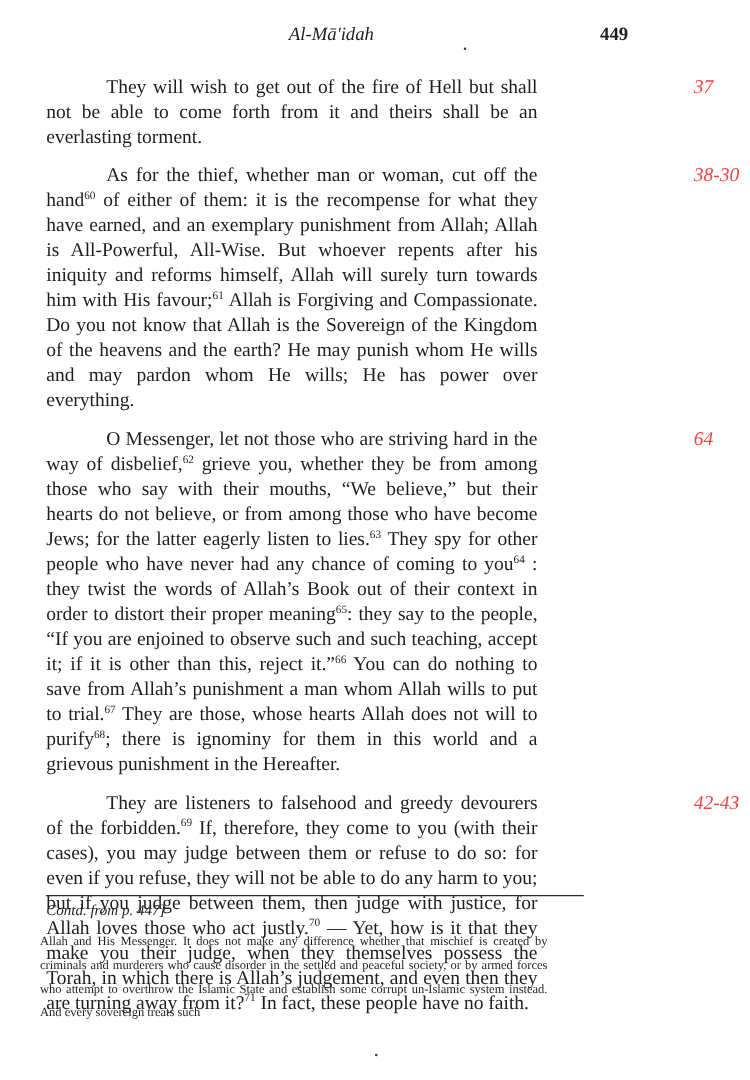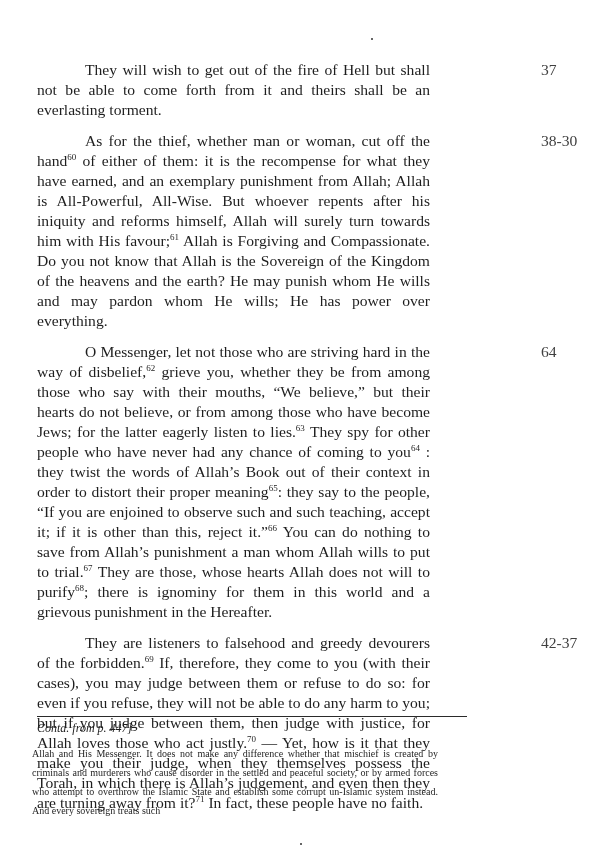--- a/index.html
+++ b/index.html
@@ -23,58 +23,62 @@
   .body-text {
     position: absolute; left: 37px; top: 60px; width: 393px;
   }
   .para {
     font-size: 15.6px; line-height: 20px; text-align: justify;
     text-indent: 48px; margin: 0 0 11px 0; position: relative;
     hyphens: none;
   }
   .para.p1 { margin-bottom: 11px; }
   .verse-ref {
-    position: absolute; left: 456px; font-size: 15.6px; line-height: 20px;
-    color: #404040; white-space: nowrap;
+    position: absolute; left: 470px; font-size: 15.6px; line-height: 20px;
+    color: #ef4444; white-space: nowrap; font-style: italic;
   }
   sup { font-size: 9px; line-height: 0; vertical-align: 6px; }
   .rule {
     position: absolute; left: 37px; top: 716px; width: 430px; height: 0;
     border-top: 1.5px solid #2a2a2a;
   }
   .footnote-head {
     position: absolute; left: 37px; top: 721px; font-style: italic; font-size: 12px;
   }
   .footnote-body {
     position: absolute; left: 32px; top: 744px; width: 406px;
     font-size: 10px; line-height: 19px; text-align: justify;
   }
   .speck { position: absolute; width: 2px; height: 2px; background: #333; border-radius: 1px; }
 </style>
 </head>
 <body>
 
 <div class="page">
 
+  <div class="running-head">
+    <span class="surah-title">Al-Mā'idah</span>
+    <span class="page-number">449</span>
+  </div>
 
   <div class="body-text">
     <p class="para p1">
       <span class="verse-ref" style="top:0">37</span>
       <span class="para-text"><span>They will wish to get out of the fire of Hell but shall not be able to come forth from it and theirs shall be an everlasting torment.</span></span>
     </p>
     <p class="para">
       <span class="verse-ref" style="top:0">38-30</span>
       <span class="para-text"><span>As for the thief, whether man or woman, cut off the hand</span><sup>60</sup><span> of either of them: it is the recompense for what they have earned, and an exemplary punishment from Allah; Allah is All-Powerful, All-Wise. But whoever repents after his iniquity and reforms himself, Allah will surely turn towards him with His favour;</span><sup>61</sup><span> Allah is Forgiving and Compassionate. Do you not know that Allah is the Sovereign of the Kingdom of the heavens and the earth? He may punish whom He wills and may pardon whom He wills; He has power over everything.</span></span>
     </p>
     <p class="para">
       <span class="verse-ref" style="top:0">64</span>
       <span class="para-text"><span>O Messenger, let not those who are striving hard in the way of disbelief,</span><sup>62</sup><span> grieve you, whether they be from among those who say with their mouths, “We believe,” but their hearts do not believe, or from among those who have become Jews; for the latter eagerly listen to lies.</span><sup>63</sup><span> They spy for other people who have never had any chance of coming to you</span><sup>64</sup><span> : they twist the words of Allah’s Book out of their context in order to distort their proper meaning</span><sup>65</sup><span>: they say to the people, “If you are enjoined to observe such and such teaching, accept it; if it is other than this, reject it.”</span><sup>66</sup><span> You can do nothing to save from Allah’s punishment a man whom Allah wills to put to trial.</span><sup>67</sup><span> They are those, whose hearts Allah does not will to purify</span><sup>68</sup><span>; there is ignominy for them in this world and a grievous punishment in the Hereafter.</span></span>
     </p>
     <p class="para">
-      <span class="verse-ref" style="top:0">42-37</span>
+      <span class="verse-ref" style="top:0">42-43</span>
       <span class="para-text"><span>They are listeners to falsehood and greedy devourers of the forbidden.</span><sup>69</sup><span> If, therefore, they come to you (with their cases), you may judge between them or refuse to do so: for even if you refuse, they will not be able to do any harm to you; but if you judge between them, then judge with justice, for Allah loves those who act justly.</span><sup>70</sup><span> — Yet, how is it that they make you their judge, when they themselves possess the Torah, in which there is Allah’s judgement, and even then they are turning away from it?</span><sup>71</sup><span> In fact, these people have no faith.</span></span>
     </p>
   </div>
 
   <div class="rule"></div>
   <div class="footnote-head">Contd. from p. 447]</div>
   <div class="footnote-body">Allah and His Messenger. It does not make any difference whether that mischief is created by criminals and murderers who cause disorder in the settled and peaceful society, or by armed forces who attempt to overthrow the Islamic State and establish some corrupt un-Islamic system instead. And every sovereign treats such</div>
 
   <span class="speck" style="left:300px;top:843px;"></span>
   <span class="speck" style="left:371px;top:38px;"></span>

